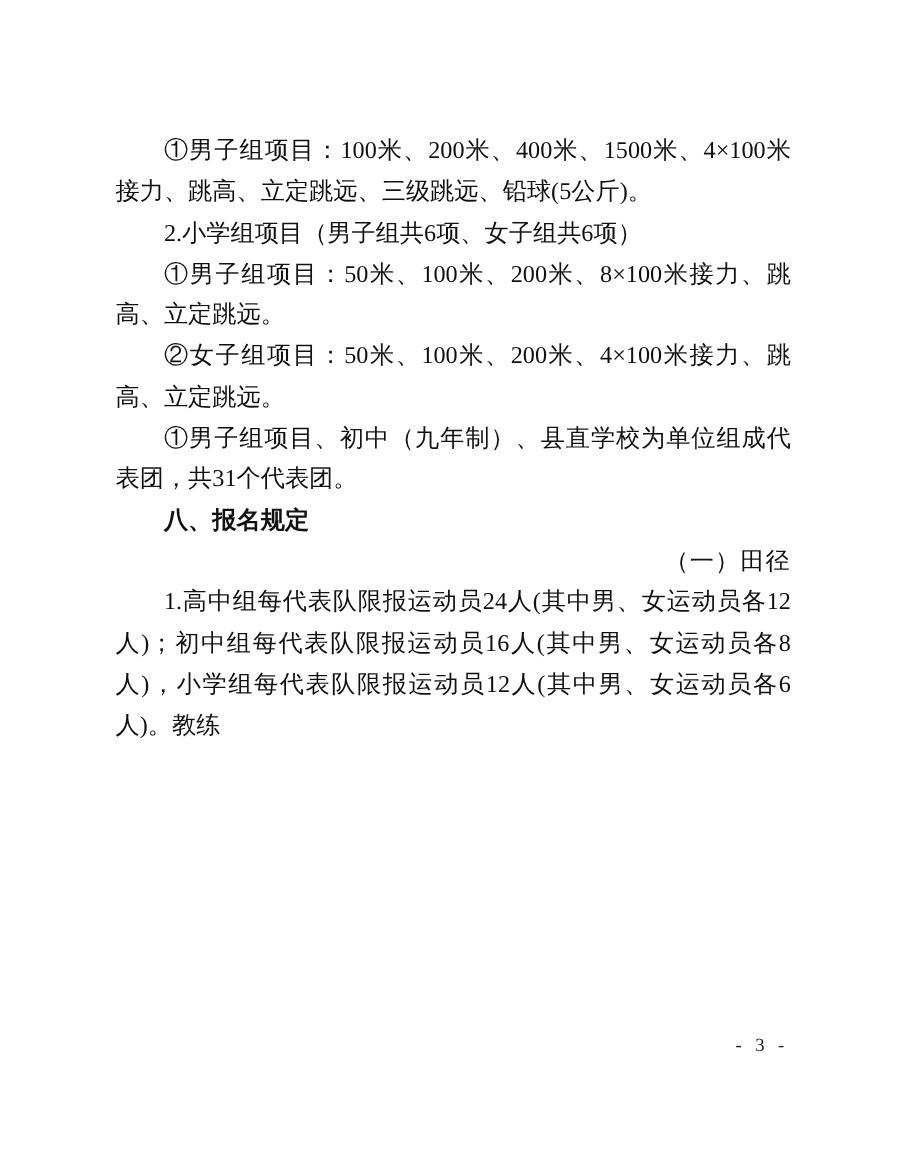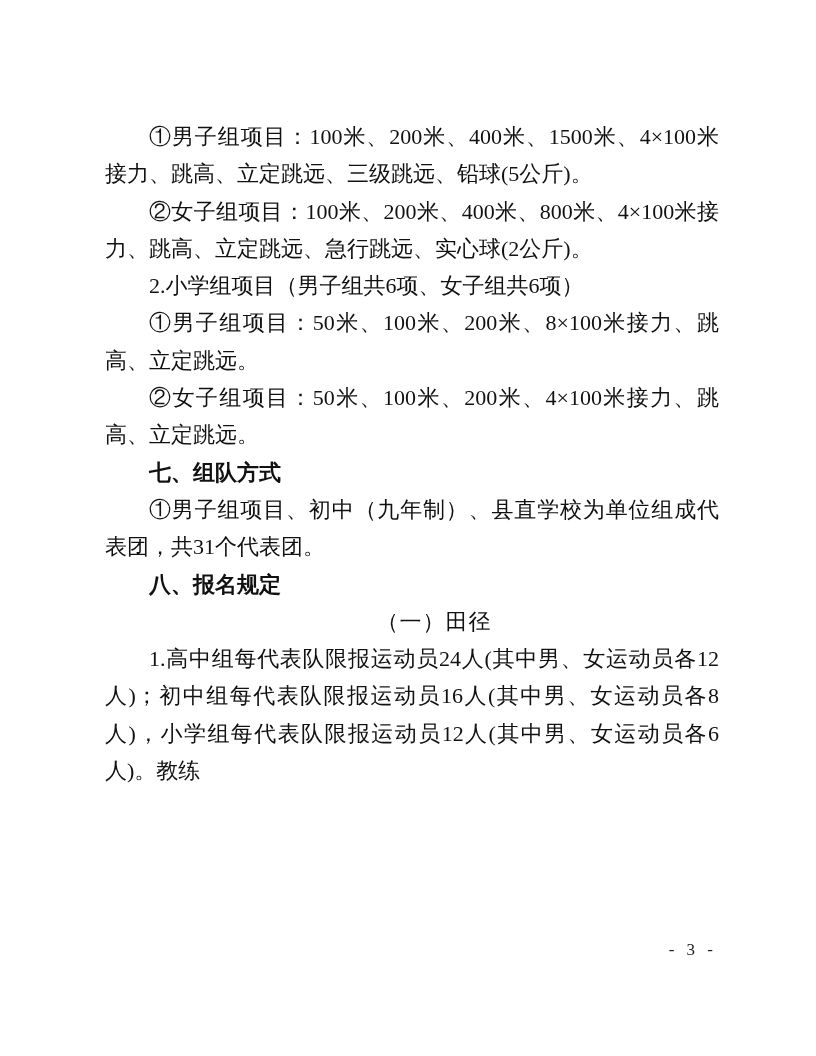--- a/index.html
+++ b/index.html
@@ -39,42 +39,40 @@
     font-weight: normal;
   }
   .content p.heading {
     font-family: "Liberation Sans", "DejaVu Sans", sans-serif;
     font-weight: bold;
     text-align: left;
   }
   .content p.subheading {
     font-family: "Liberation Serif", "DejaVu Serif", serif;
     letter-spacing: 1px;
-    text-align: center;
+    text-align: right;
   }
   .page-number {
     position: absolute;
     top: 940px;
     right: 99px;
     font-size: 17px;
     letter-spacing: 4px;
     color: #222222;
     font-family: "Liberation Serif", "DejaVu Serif", serif;
   }
 </style>
 </head>
 <body>
 
 <div class="page">
   <div class="content">
     <p class="body">①男子组项目：100米、200米、400米、1500米、4×100米接力、跳高、立定跳远、三级跳远、铅球(5公斤)。</p>
-    <p class="body">②女子组项目：100米、200米、400米、800米、4×100米接力、跳高、立定跳远、急行跳远、实心球(2公斤)。</p>
     <p class="body">2.小学组项目（男子组共6项、女子组共6项）</p>
     <p class="body">①男子组项目：50米、100米、200米、8×100米接力、跳高、立定跳远。</p>
     <p class="body">②女子组项目：50米、100米、200米、4×100米接力、跳高、立定跳远。</p>
-    <p class="heading">七、组队方式</p>
     <p class="body">①男子组项目、初中（九年制）、县直学校为单位组成代表团，共31个代表团。</p>
     <p class="heading">八、报名规定</p>
     <p class="subheading">（一）田径</p>
     <p class="body">1.高中组每代表队限报运动员24人(其中男、女运动员各12人)；初中组每代表队限报运动员16人(其中男、女运动员各8人)，小学组每代表队限报运动员12人(其中男、女运动员各6人)。教练</p>
   </div>
   <div class="page-number">- 3 -</div>
 </div>
 
 </body></html>

